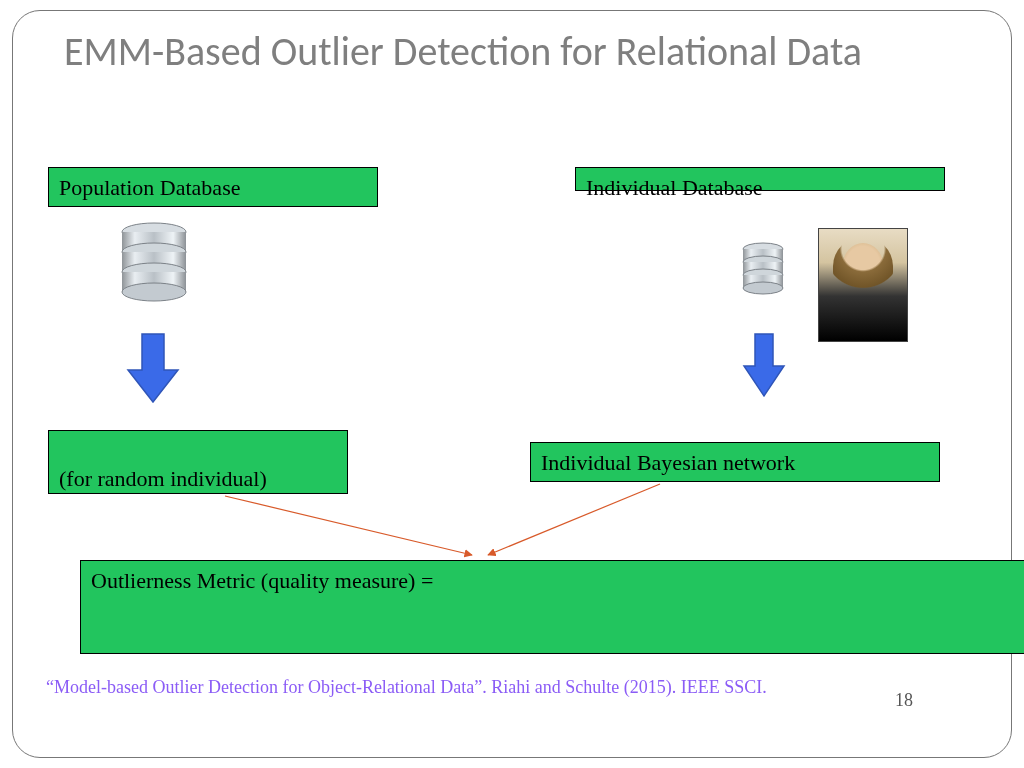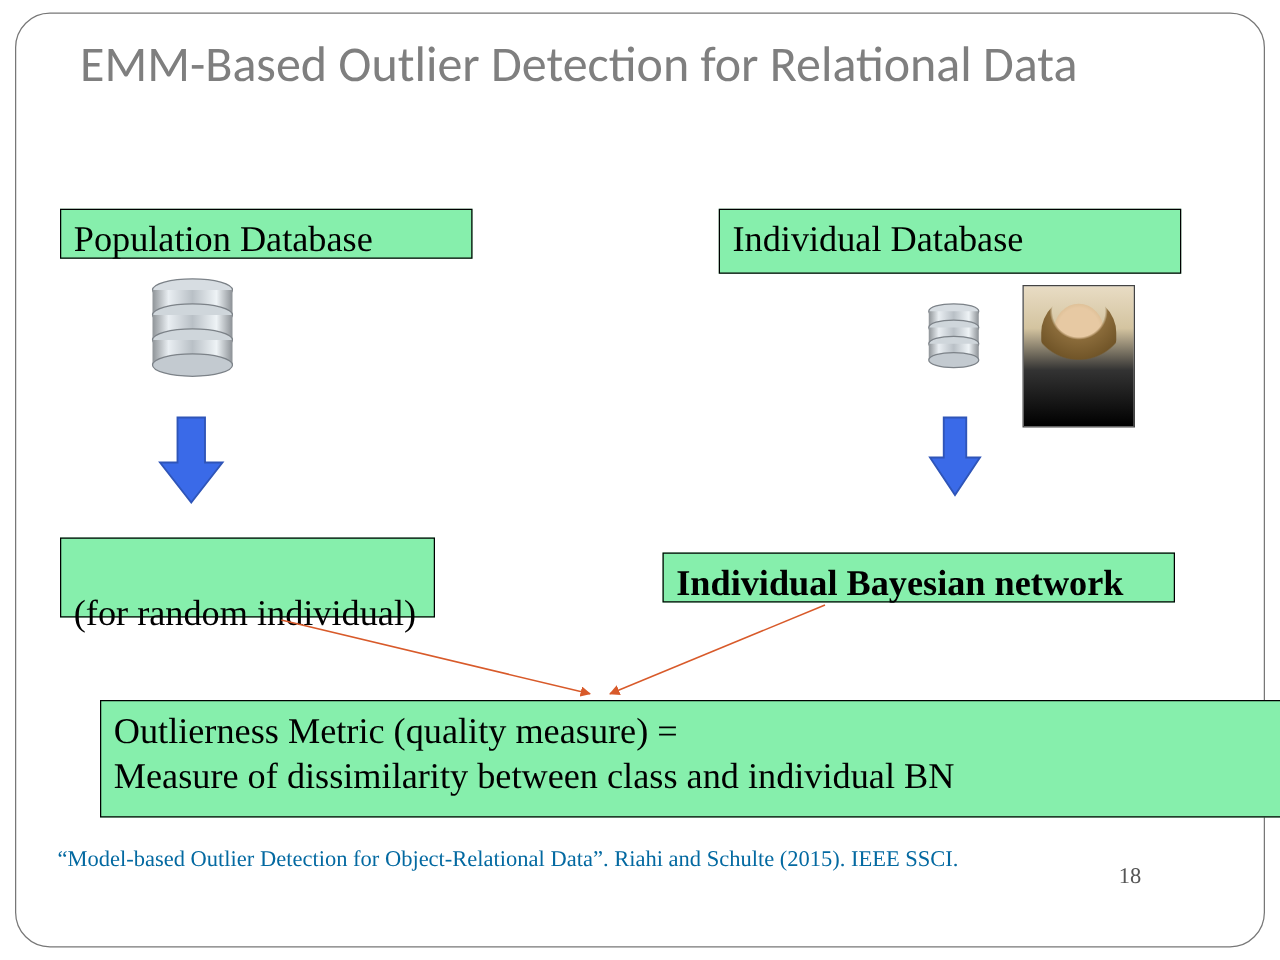--- a/index.html
+++ b/index.html
@@ -28,39 +28,39 @@
     width: 800px;
     color: #7f7f7f;
     font-size: 40px;
     line-height: 1.2;
     font-weight: 400;
     margin-left: 16px;
   }
   .text-box {
     position: absolute;
     border: 1px solid #000;
-    background: #86efac;
+    background: #22c55e;
     padding: 6px 10px;
     font-family: Garamond, "Times New Roman", serif;
-    font-size: 29px;
+    font-size: 22px;
     line-height: 1.25;
     box-sizing: border-box;
   }
   .pop-db-box { left: 48px; top: 167px; width: 330px; height: 40px; }
-  .ind-db-box { left: 575px; top: 167px; width: 370px; height: 52px; }
+  .ind-db-box { left: 575px; top: 167px; width: 370px; height: 24px; }
   .class-bn-box { left: 48px; top: 430px; width: 300px; height: 64px; }
-  .ind-bn-box  { left: 530px; top: 442px; width: 410px; height: 40px; font-weight: bold; }
+  .ind-bn-box  { left: 530px; top: 442px; width: 410px; height: 40px; }
   .metric-box  { left: 80px; top: 560px; width: 1008px; height: 94px; }
   .footnote {
     position: absolute;
     left: 46px;
     top: 677px;
     font-family: Garamond, "Times New Roman", serif;
     font-size: 18px;
-    color: #0369a1;
+    color: #8b5cf6;
   }
   .pagenum {
     position: absolute;
     left: 895px;
     top: 690px;
     font-family: Garamond, "Times New Roman", serif;
     font-size: 18px;
     color: #555;
   }
 
@@ -188,17 +188,17 @@
     <marker id="ah" viewBox="0 0 10 10" refX="9" refY="5" markerWidth="7" markerHeight="7" orient="auto-start-reverse">
       <path d="M0,0 L10,5 L0,10 z" fill="#d85a2a"></path>
     </marker>
   </defs>
   <line x1="225" y1="496" x2="472" y2="555" stroke="#d85a2a" stroke-width="1.2" marker-end="url(#ah)"></line>
   <line x1="660" y1="484" x2="488" y2="555" stroke="#d85a2a" stroke-width="1.2" marker-end="url(#ah)"></line>
 </svg>
 
 <div class="text-box metric-box">
   <span>Outlierness Metric (quality measure) =</span><br>
-  <span>Measure of dissimilarity between class and individual BN</span><br>
+  <br>
 </div>
 
 <div class="footnote">“Model-based Outlier Detection for Object-Relational Data”. Riahi and Schulte (2015). IEEE SSCI.</div>
 <div class="pagenum">18</div>
 
 </body></html>

